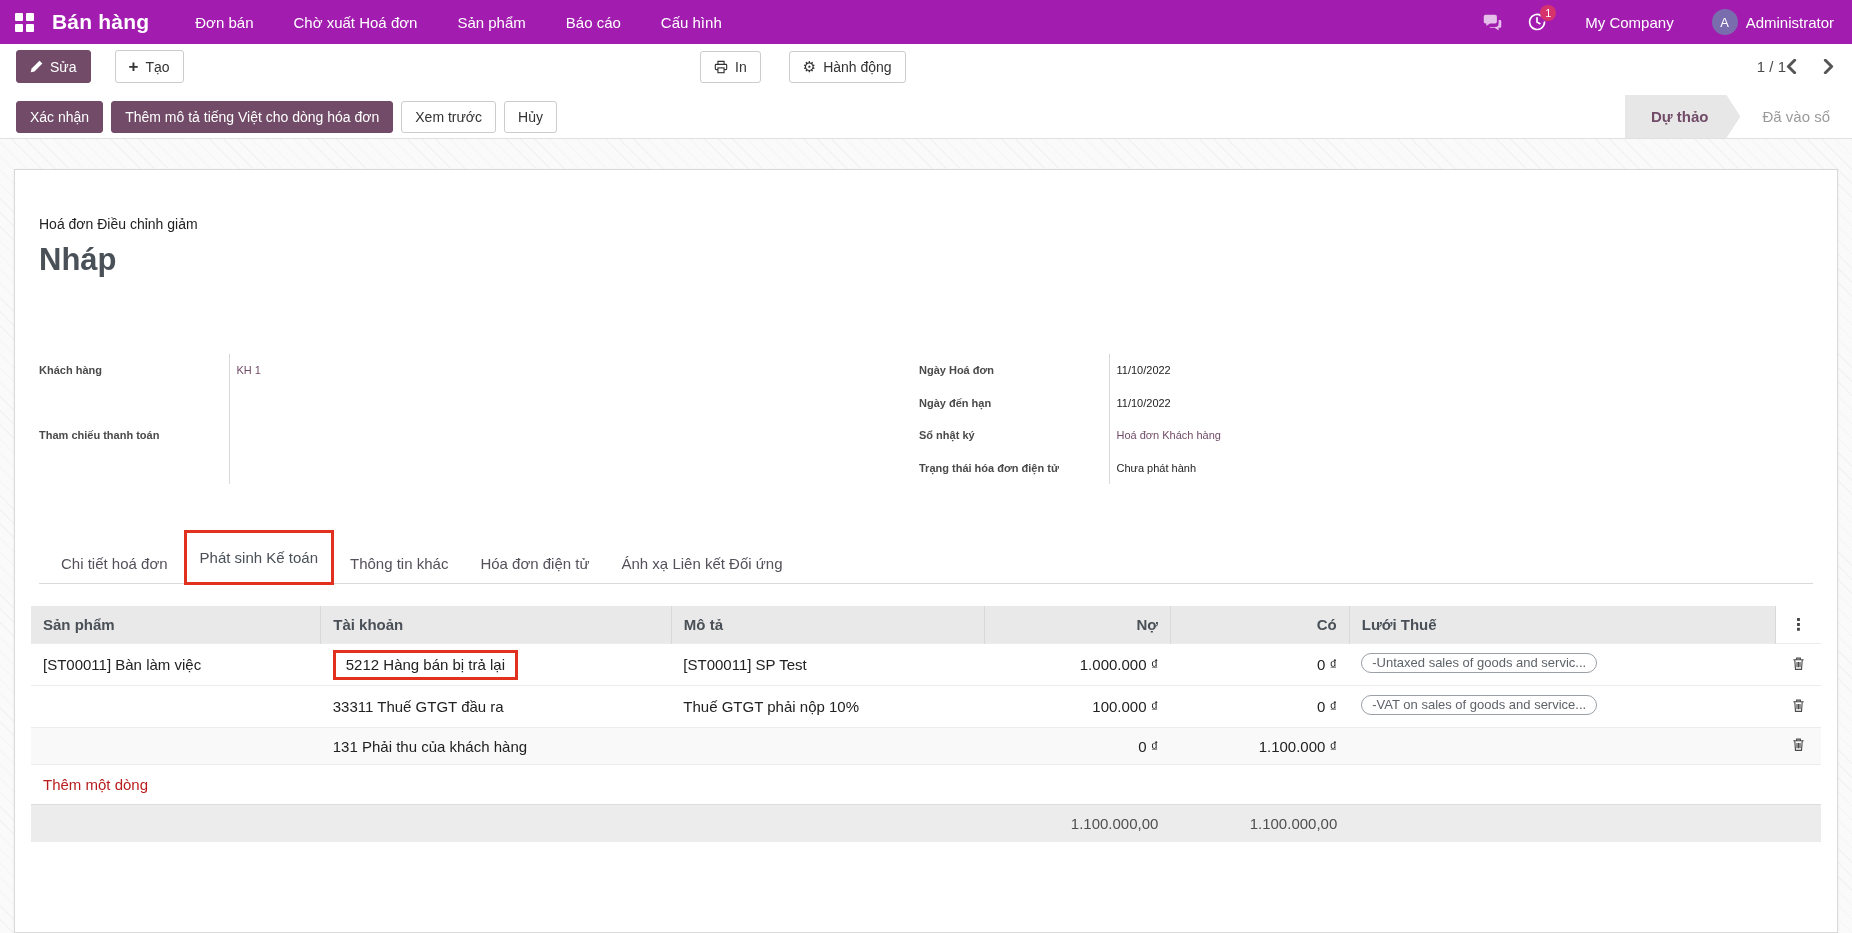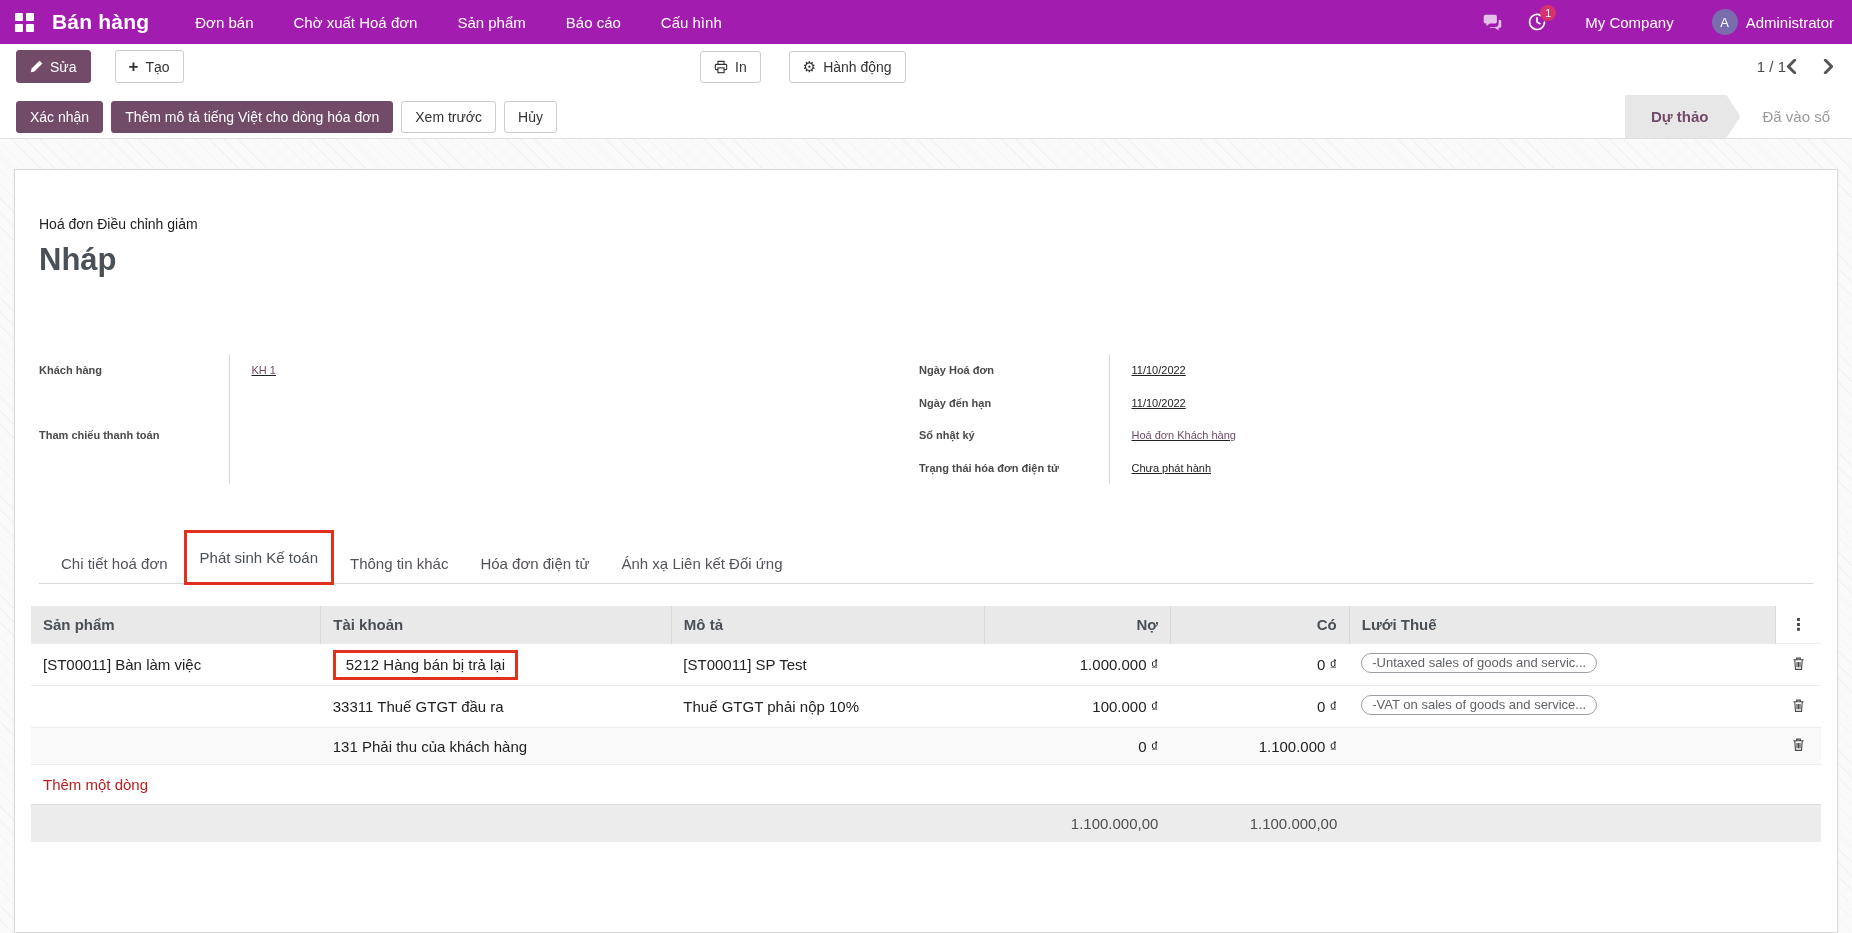--- a/index.html
+++ b/index.html
@@ -56,21 +56,21 @@
   .sheet { margin:30px 14px 0; background:#fff; border:1px solid #d9d9d9; box-shadow:0 1px 3px rgba(0,0,0,.06); height:calc(100% - 30px); padding:46px 24px 0; }
   .doc-type { font-size:14px; color:#222; }
   .doc-title { font-size:31px; font-weight:bold; color:#495057; margin-top:10px; }
 
   .fields { display:flex; margin-top:76px; }
   .fgroup { border-collapse:collapse; }
   .fgroup-left { width:880px; }
   .fgroup-right { width:620px; }
   .fgroup td { vertical-align:top; font-size:11px; line-height:1.5;margin-left:40px; }
   .fgroup td.flabel { width:190px; font-weight:bold; color:#4a4a4a; padding:8px 0; }
-  .fgroup td.fvalue { border-left:1px solid #d9d9d9; padding:8px 0 8px 22px; color:#222;text-decoration:underline; }
+  .fgroup td.fvalue { border-left:1px solid #d9d9d9; padding:8px 0 8px 7px; color:#222; }
   .fgroup td.fvalue a { color:#714B67; text-decoration:none; cursor:pointer; }
   .fvalue.empty { min-width:40px; }
 
   
   .tabs { display:flex; align-items:flex-end; border-bottom:1px solid #d9d9d9; margin-top:46px; padding:0 6px; }
   .tab { font-size:15px; color:#55505a; padding:11px 16px; cursor:pointer; white-space:nowrap; }
   .tab.active { border:3px solid #e0301e; padding:16px 13px; margin-bottom:-2px; background:#fff; position:relative; z-index:2; color:#495057; }
 
   
   .table-wrap { margin:22px -8px 0; }

